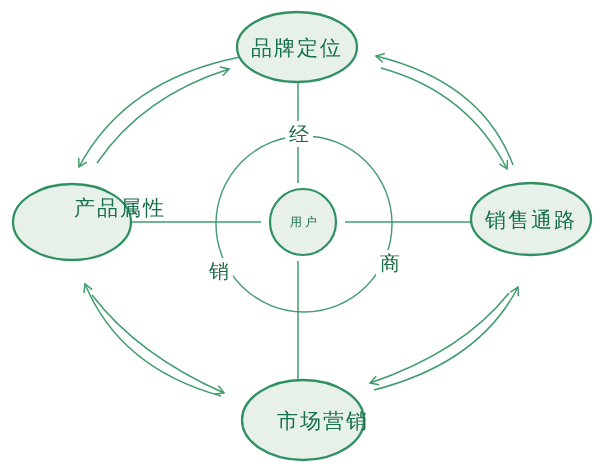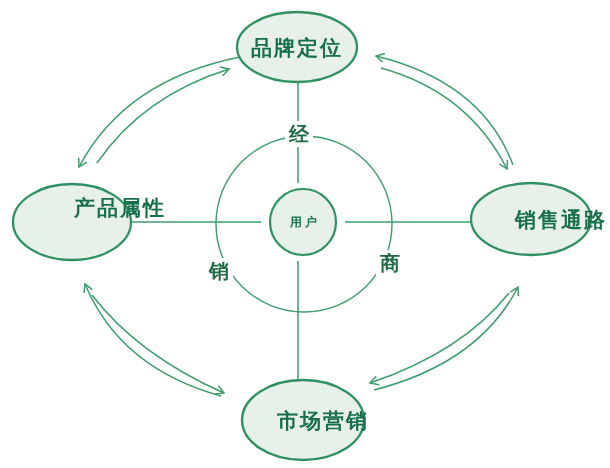--- a/index.html
+++ b/index.html
@@ -14,21 +14,21 @@
   
   .ln{stroke:#3E9C6C;stroke-width:1.5;fill:none;}
   .ring{stroke:#3E9C6C;stroke-width:1.4;fill:none;}
   .node-ellipse{stroke:#2F9161;stroke-width:2.3;fill:#E8F1E9;}
   .center-circle{stroke:#2F9161;stroke-width:2.2;fill:#E8F1E9;}
   
   .lbl{
     position:absolute;
     transform:translate(-50%,-50%);
     color:#17704A;
-    font-weight:bold;
+    font-weight:normal;
     white-space:nowrap;
     text-align:right;
     line-height:1;
   }
   .node-lbl{font-size:21px;letter-spacing:2px;}
   .center-lbl{font-size:12px;letter-spacing:3px;}
   .ring-lbl{
     font-size:20px;
     letter-spacing:0;
     background:#ffffff;       
@@ -82,17 +82,17 @@
   <svg width="610" height="468" viewBox="0 0 610 468">
     <circle class="center-circle" cx="303" cy="222" r="33"></circle>
     <ellipse class="node-ellipse" cx="297" cy="47" rx="60" ry="35"></ellipse>
     <ellipse class="node-ellipse" cx="72" cy="222" rx="59" ry="38"></ellipse>
     <ellipse class="node-ellipse" cx="531" cy="219" rx="60" ry="36"></ellipse>
     <ellipse class="node-ellipse" cx="303" cy="420" rx="61" ry="40"></ellipse>
   </svg>
 
   <div class="lbl node-lbl" style="left:297px;top:47px;">品牌定位</div>
   <div class="lbl node-lbl" style="left:72px;top:207px;margin-left:48px;">产品属性</div>
-  <div class="lbl node-lbl" style="left:561px;top:219px;">销售通路</div>
+  <div class="lbl node-lbl" style="left:531px;top:219px;">销售通路</div>
   <div class="lbl node-lbl" style="left:303px;top:420px;margin-left:20px;">市场营销</div>
   <div class="lbl center-lbl" style="left:305px;top:222px;">用户</div>
 
 </div>
 
 </body></html>

